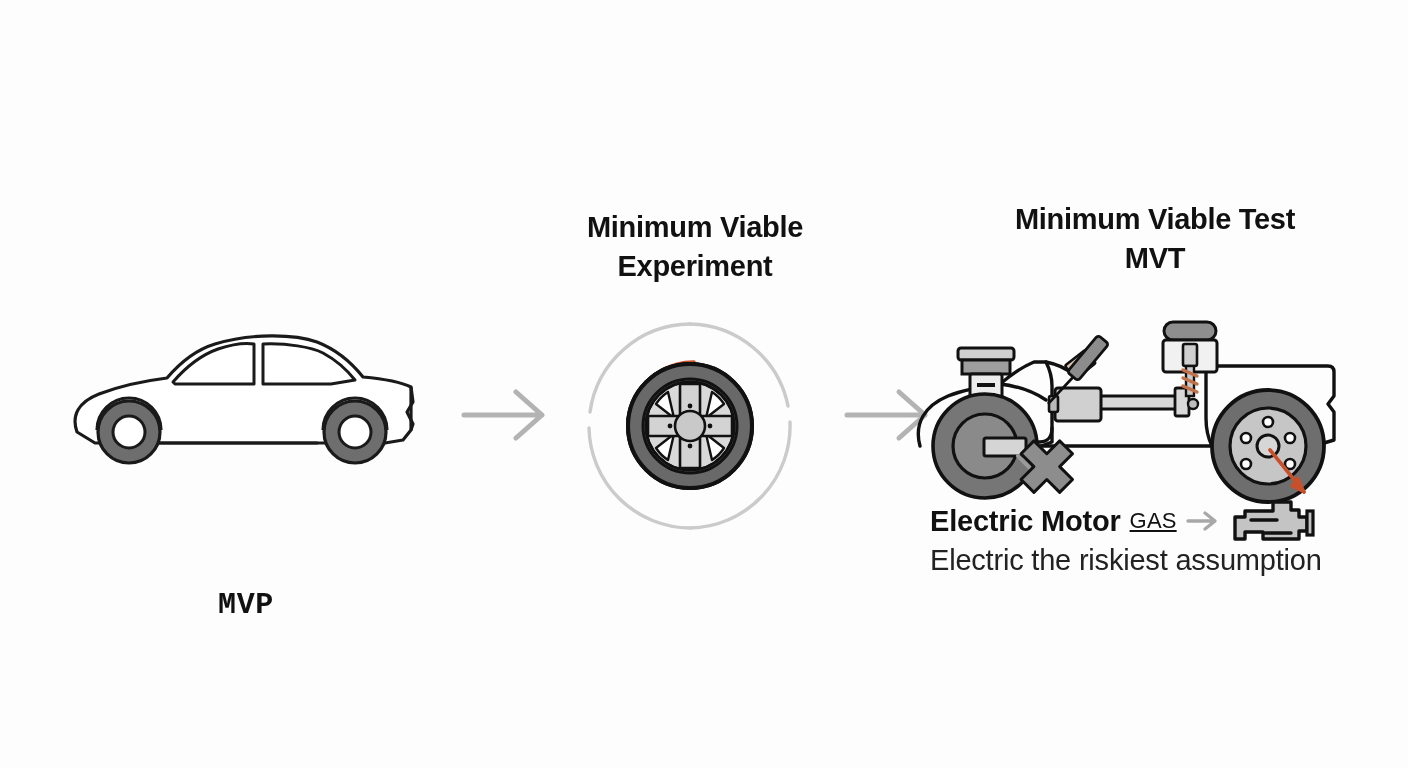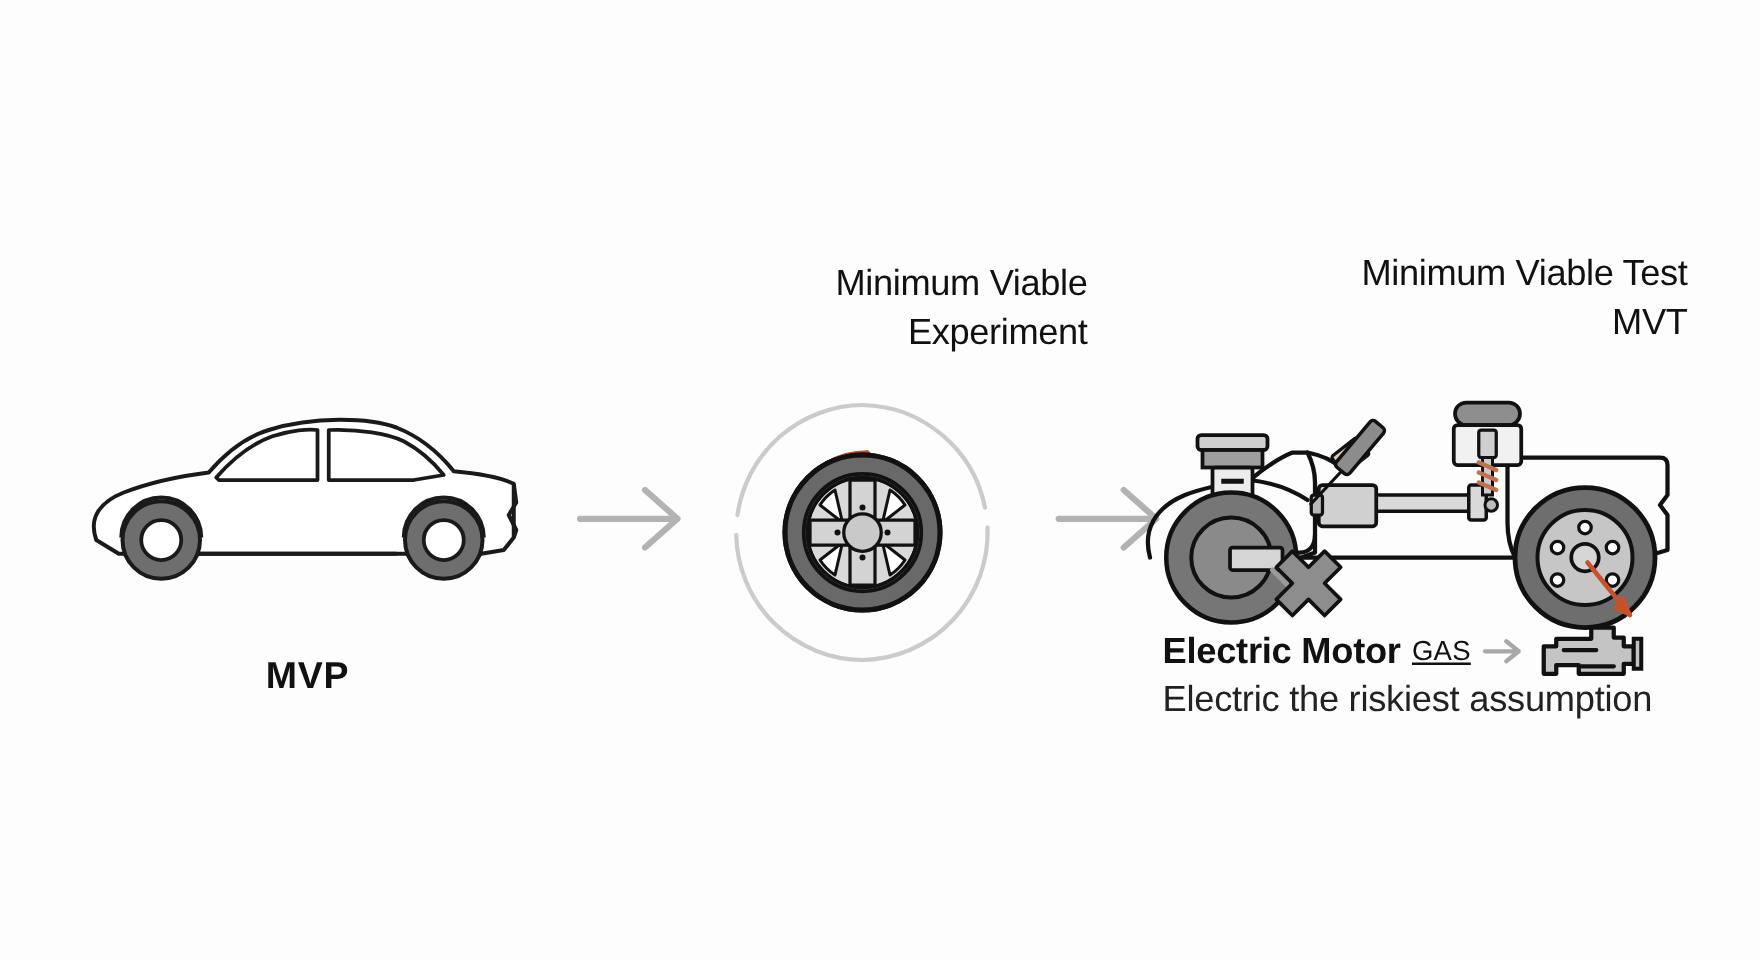--- a/index.html
+++ b/index.html
@@ -11,22 +11,22 @@
     overflow:hidden;
     position:relative;
   }
   #stage{position:relative;width:1408px;height:768px;}
 
   .panel{position:absolute;}
 
   
   .heading{
     position:absolute;
-    text-align:right;
-    font-weight:normal;
+    text-align:center;
+    font-weight:bold;
     font-size:29px;
     line-height:1.33;
     letter-spacing:-0.3px;
     color:#111;
     white-space:pre-line;
   }
 
   
   .caption{
     position:absolute;
@@ -102,21 +102,21 @@
         <circle cx="74" cy="112" r="16" fill="#ffffff" stroke="#1a1a1a" stroke-width="3"></circle>
       </g>
 
       <g>
         <circle cx="300" cy="112" r="31" fill="#6e6e6e" stroke="#1a1a1a" stroke-width="3.2"></circle>
         <circle cx="300" cy="112" r="16" fill="#ffffff" stroke="#1a1a1a" stroke-width="3"></circle>
       </g>
     </svg>
   </div>
 
-  <div class="caption" style="left:146px;top:524px;width:200px;">MVP</div>
+  <div class="caption" style="left:146px;top:588px;width:200px;font-family:Liberation Mono, monospace;">MVP</div>
 
   <div class="connector" style="left:462px;top:388px;">
     <svg width="95" height="54" viewBox="0 0 95 54">
       <path d="M2,27 L80,27 M54,4 L80,27 L54,50" fill="none" stroke="#b3b3b3" stroke-width="5" stroke-linecap="round" stroke-linejoin="round"></path>
     </svg>
   </div>
 
   <div class="heading" style="left:520px;top:208px;width:350px;">Minimum Viable
 Experiment</div>
 

